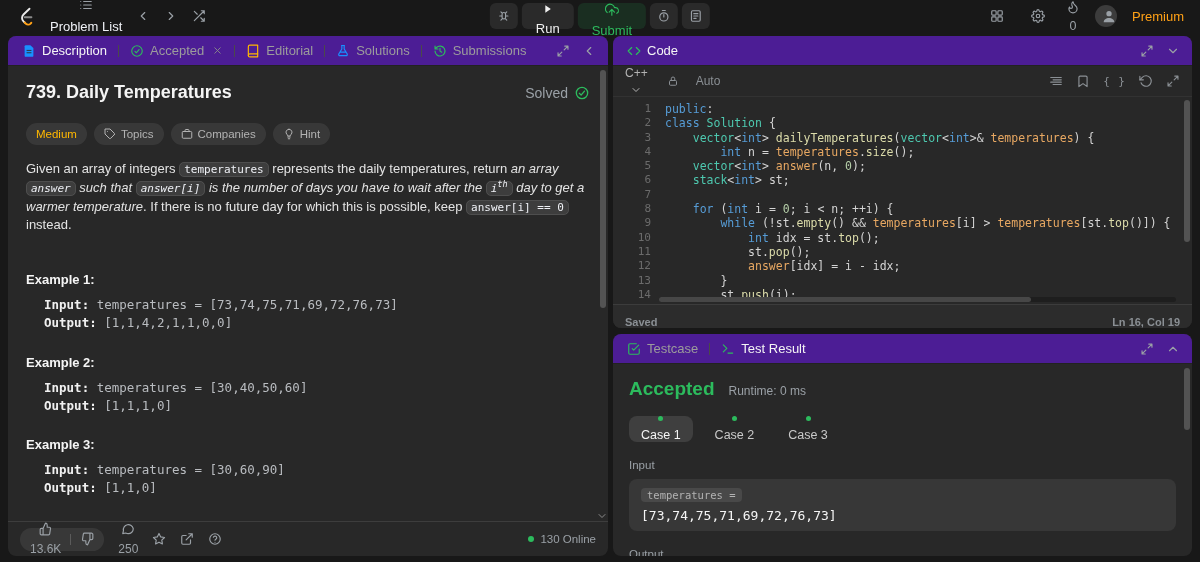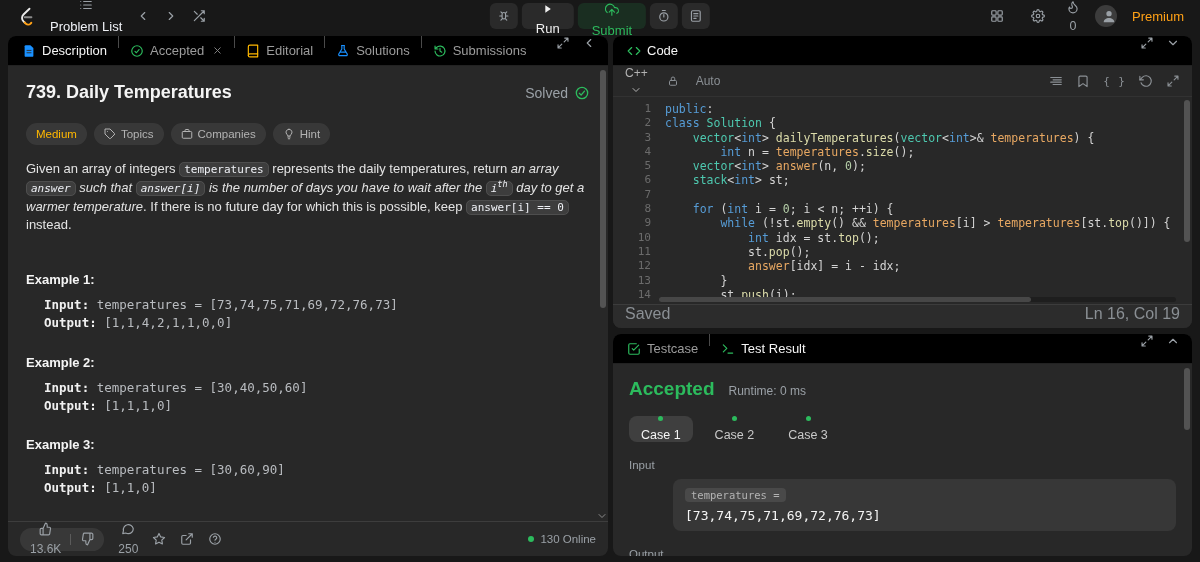--- a/index.html
+++ b/index.html
@@ -25,21 +25,21 @@
   .avatar { width:22px; height:22px; border-radius:50%; background:#3c3c3c; overflow:hidden; display:flex; justify-content:center; align-items:flex-end; }
   .premium { color:#ffa116; font-weight:500; font-size:13px; }
 
   
   .workspace { height:530px; display:flex; gap:5px; padding:4px 8px 6px; }
   .panel { background:#282828; border-radius:8px; display:flex; flex-direction:column; overflow:hidden; position:relative; }
   .desc-panel { width:600px; }
   .right-col { flex:1; display:flex; flex-direction:column; gap:6px; }
   .code-panel { height:292px; }
   .test-panel { flex:1; }
-  .tabbar { flex:0 0 30px; height:30px; display:flex; padding:0 12px; background:#000000; border-bottom:1px solid #222; }
+  .tabbar { flex:0 0 30px; height:30px; display:flex; align-items:center; padding:0 12px; background:#4c1d95; border-bottom:1px solid #222; }
   .tab { display:flex; align-items:center; gap:6px; color:#9c9c9c; font-size:13px; font-weight:500; padding:0 2px; }
   .tab.active { color:#f5f5f5; }
   .tab-sep { width:1px; height:12px; background:#4a4a4a; margin:0 9px; }
   .tab-actions { margin-left:auto; display:flex; gap:12px; color:#9aa0a6; }
   .tab .close { width:11px; height:11px; color:#8a8a8a; margin-left:2px; }
 
   
   .desc-scroll { flex:1; overflow:hidden; padding:0 18px; }
   .title-row { margin-top:16px; display:flex; justify-content:space-between; align-items:center; }
   .title-row h1 { font-size:18px; font-weight:600; color:#f5f5f5; }
@@ -80,33 +80,33 @@
   .auto { display:flex; align-items:center; gap:17px; color:#8a8f94; margin-left:14px; }
   .toolbar-right { margin-left:auto; display:flex; align-items:center; gap:13px; color:#8a8f94; }
   .braces-glyph { font-family:"DejaVu Sans Mono",monospace; font-size:11px; letter-spacing:1px; }
   .code-wrap { flex:1; overflow:hidden; display:flex; padding-top:5px; font-family:"DejaVu Sans Mono","Liberation Mono",monospace; }
   .gutter { flex:0 0 38px; text-align:right; color:#6b6b6b; font-size:11px; }
   .gutter div { height:14.3px; line-height:14.3px; }
   .code-content { margin-left:14px; }
   .cl { height:14.3px; line-height:14.3px; font-size:11.5px; white-space:pre; color:#d4d4d4; }
   .tok-k { color:#569cd6; } .tok-t { color:#4ec9b0; } .tok-f { color:#dcdcaa; }
   .tok-v { color:#e8a862; } .tok-n { color:#b5cea8; } .tok-d { color:#d4d4d4; }
-  .statusbar { flex:0 0 24px; border-top:1px solid rgba(255,255,255,0.08); background:#2c2c2c; display:flex; align-items:flex-start; justify-content:space-between; padding:0 12px; color:#8a8f94; font-size:16px; }
+  .statusbar { flex:0 0 24px; border-top:1px solid rgba(255,255,255,0.08); background:#2c2c2c; display:flex; align-items:flex-end; justify-content:space-between; padding:0 12px; color:#8a8f94; font-size:11px;font-weight:bold; }
 
   
   .test-body { flex:1; overflow:hidden; padding:10px 16px; }
   .accepted-row { display:flex; align-items:baseline; gap:14px; margin-top:4px; }
   .accepted { color:#2cbb5d; font-size:19px; font-weight:600; }
   .runtime { color:#9aa0a6; font-size:12px; }
   .cases { display:flex; align-items:center; gap:10px; margin-top:16px; }
   .case-pill { display:flex; align-items:center; gap:7px; height:26px; padding:0 12px; border-radius:8px; color:#c9c9c9; font-size:12.5px; font-weight:500; }
   .case-pill.active { background:rgba(255,255,255,0.11); color:#f5f5f5; }
   .case-dot { width:5px; height:5px; border-radius:50%; background:#2cbb5d; }
   .io-label { margin-top:17px; color:#9aa0a6; font-size:11.5px; }
-  .io-box { margin-top:8px; background:rgba(255,255,255,0.07); border-radius:8px; padding:8px 12px;margin-left:44px; }
+  .io-box { margin-top:8px; background:rgba(255,255,255,0.07); border-radius:8px; padding:8px 12px; }
   .io-chip { display:inline-block; background:rgba(255,255,255,0.09); border-radius:4px; padding:1px 6px; color:#b3b3b3; font-size:10.5px; font-family:"DejaVu Sans Mono",monospace; }
   .io-value { margin-top:6px; font-family:"DejaVu Sans Mono","Liberation Mono",monospace; font-size:13px; color:#f5f5f5; }
 
   .cg { color:#2cbb5d; } .cb { color:#1990ff; } .co { color:#ffb800; }
 </style>
 </head>
 <body>
 
 <header class="topbar">
   <div class="tb-left">

